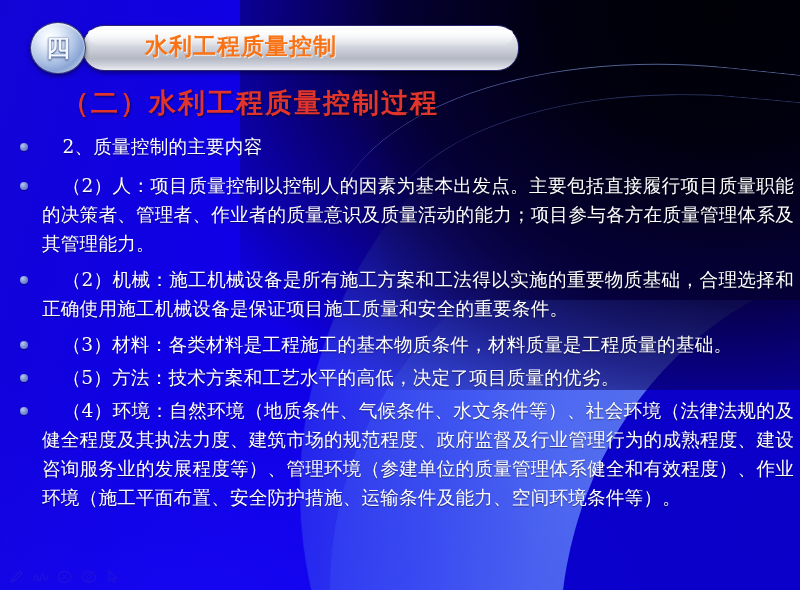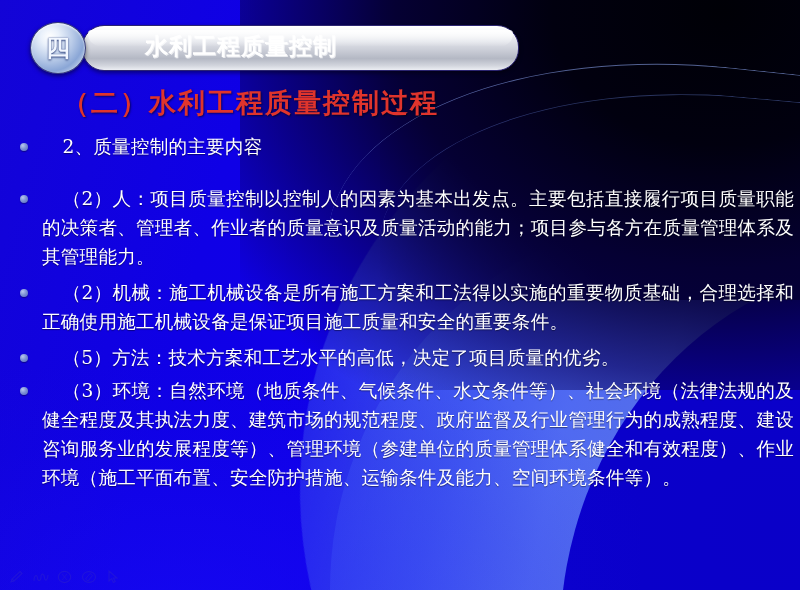--- a/index.html
+++ b/index.html
@@ -172,21 +172,21 @@
     background: linear-gradient(180deg, rgba(255,255,255,0.95), rgba(255,255,255,0.05));
     pointer-events: none;
   }
   .header-title {
     position: absolute;
     left: 115px;
     top: 9px;
     font-family: "DejaVu Sans", "Liberation Sans", sans-serif;
     font-size: 23px;
     font-weight: bold;
-    color: #ffffff;
+    color: #f97316;
     letter-spacing: 1px;
     text-shadow: 1px 1px 0 rgba(255,255,255,0.7);
     white-space: nowrap;
   }
   .header-badge {
     position: absolute;
     left: 0px;
     top: 0px;
     width: 54px;
     height: 50px;
@@ -251,21 +251,21 @@
     left: 8px;
     top: 11px;
     width: 8px;
     height: 8px;
     border-radius: 50%;
     background: radial-gradient(circle at 35% 32%, #b9c8ef 0%, #7e93d6 45%, #5467b6 100%);
     box-shadow: 0 1px 1px rgba(0,0,0,0.35);
   }
   .para .txt { display: block; text-indent: 1.1em; }
   .para.tight { margin-bottom: 4px; }
-  .para.lead { margin-bottom: 23px; }
+  .para.lead { margin-bottom: 10px; }
 
   
   .toolbar {
     position: absolute;
     left: 8px;
     bottom: 6px;
     display: flex;
     gap: 7px;
     align-items: center;
     opacity: 0.55;
@@ -316,29 +316,33 @@
     <div class="para">
       <span class="bullet"></span>
       <span class="txt">（2）人：项目质量控制以控制人的因素为基本出发点。主要包括直接履行项目质量职能的决策者、管理者、作业者的质量意识及质量活动的能力；项目参与各方在质量管理体系及其管理能力。</span>
     </div>
 
     <div class="para">
       <span class="bullet"></span>
       <span class="txt">（2）机械：施工机械设备是所有施工方案和工法得以实施的重要物质基础，合理选择和正确使用施工机械设备是保证项目施工质量和安全的重要条件。</span>
     </div>
 
-
     <div class="para tight">
       <span class="bullet"></span>
+      <span class="txt">（3）材料：各类材料是工程施工的基本物质条件，材料质量是工程质量的基础。</span>
+    </div>
+
+    <div class="para tight">
+      <span class="bullet"></span>
       <span class="txt">（5）方法：技术方案和工艺水平的高低，决定了项目质量的优劣。</span>
     </div>
 
     <div class="para">
       <span class="bullet"></span>
-      <span class="txt">（3）环境：自然环境（地质条件、气候条件、水文条件等）、社会环境（法律法规的及健全程度及其执法力度、建筑市场的规范程度、政府监督及行业管理行为的成熟程度、建设咨询服务业的发展程度等）、管理环境（参建单位的质量管理体系健全和有效程度）、作业环境（施工平面布置、安全防护措施、运输条件及能力、空间环境条件等）。</span>
+      <span class="txt">（4）环境：自然环境（地质条件、气候条件、水文条件等）、社会环境（法律法规的及健全程度及其执法力度、建筑市场的规范程度、政府监督及行业管理行为的成熟程度、建设咨询服务业的发展程度等）、管理环境（参建单位的质量管理体系健全和有效程度）、作业环境（施工平面布置、安全防护措施、运输条件及能力、空间环境条件等）。</span>
     </div>
 
   </div>
 
   <div class="toolbar">
     <div class="tool" title="">
       <svg width="15" height="14" viewBox="0 0 15 14">
         <path d="M11 1.5 L13 3.5 L5 11 L2 12 L3 9 Z" fill="none" stroke="#2a1fd0" stroke-width="1.1"></path>
         <path d="M3 9 L5 11" fill="none" stroke="#2a1fd0" stroke-width="1.1"></path>
       </svg>

